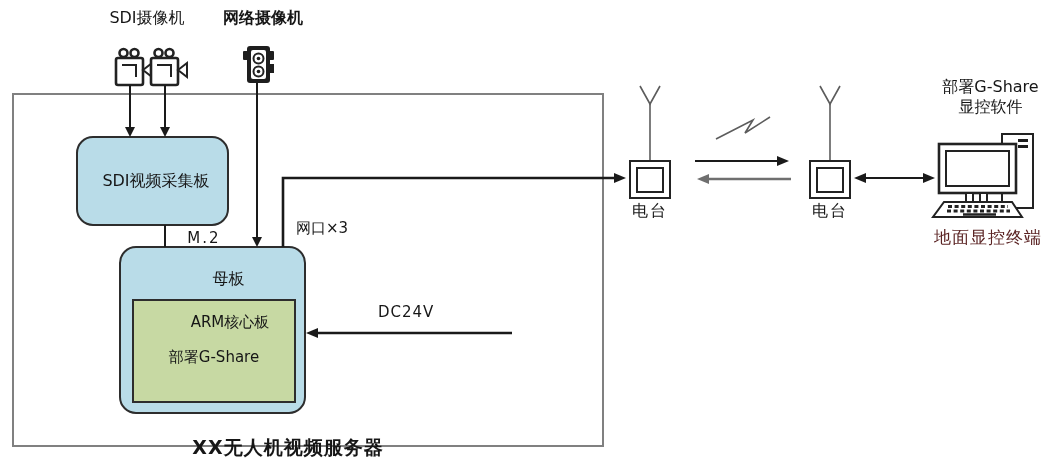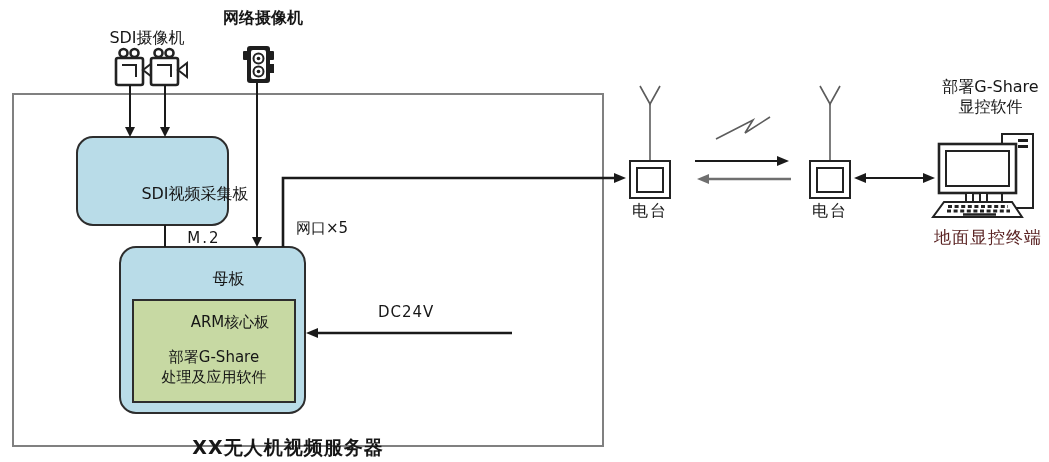--- a/index.html
+++ b/index.html
@@ -131,30 +131,29 @@
       <rect class="icon" x="946" y="151" width="63" height="35"></rect>
       <rect class="icon" stroke-width="1.5" x="966" y="193" width="7" height="9"></rect>
       <rect class="icon" stroke-width="1.5" x="980" y="193" width="7" height="9"></rect>
       <polygon class="icon" stroke-width="1.5" points="944,202 1012,202 1022,217 933,217"></polygon>
       <path d="M948,206.5 H1008" stroke="#222" stroke-width="3" stroke-dasharray="4 2.6" fill="none"></path>
       <path d="M947,211 H1010" stroke="#222" stroke-width="3" stroke-dasharray="4 2.6" fill="none"></path>
       <path d="M963,214.5 H996" stroke="#222" stroke-width="2.6" fill="none"></path>
     </g>
   </svg>
 
-  <div class="lbl" style="left:87px;top:8px;width:120px;margin-top:20px;">SDI摄像机</div>
+  <div class="lbl" style="left:87px;top:8px;width:120px;">SDI摄像机</div>
   <div class="lbl" style="left:203px;top:8px;width:120px;font-weight:bold;">网络摄像机</div>
 
-  <div class="lbl" style="left:77px;top:184px;width:158px;padding-left:39px;">SDI视频采集板</div>
+  <div class="lbl" style="left:77px;top:171px;width:158px;">SDI视频采集板</div>
   <div class="lbl small" style="left:174px;top:229px;width:60px;letter-spacing:2px;">M.2</div>
-  <div class="lbl small" style="left:296px;top:219px;">网口×5</div>
+  <div class="lbl small" style="left:296px;top:219px;">网口×3</div>
   <div class="lbl" style="left:120px;top:269px;width:217px;">母板</div>
   <div class="lbl small" style="left:133px;top:313px;width:162px;padding-left:16px;">ARM核心板</div>
   <div class="lbl small" style="left:133px;top:348px;width:162px;">部署G-Share</div>
-  <div class="lbl small" style="left:133px;top:368px;width:162px;">处理及应用软件</div>
   <div class="lbl small" style="left:378px;top:303px;letter-spacing:1px;">DC24V</div>
   <div class="lbl title" style="left:88px;top:416px;width:400px;margin-top:20px;">XX无人机视频服务器</div>
 
   <div class="lbl" style="left:620px;top:201px;width:60px;letter-spacing:2px;">电台</div>
   <div class="lbl" style="left:800px;top:201px;width:60px;letter-spacing:2px;">电台</div>
 
   <div class="lbl" style="left:928px;top:77px;width:125px;">部署G-Share</div>
   <div class="lbl" style="left:928px;top:97px;width:125px;">显控软件</div>
   <div class="lbl maroon" style="left:923px;top:227px;width:130px;">地面显控终端</div>
 </div>

